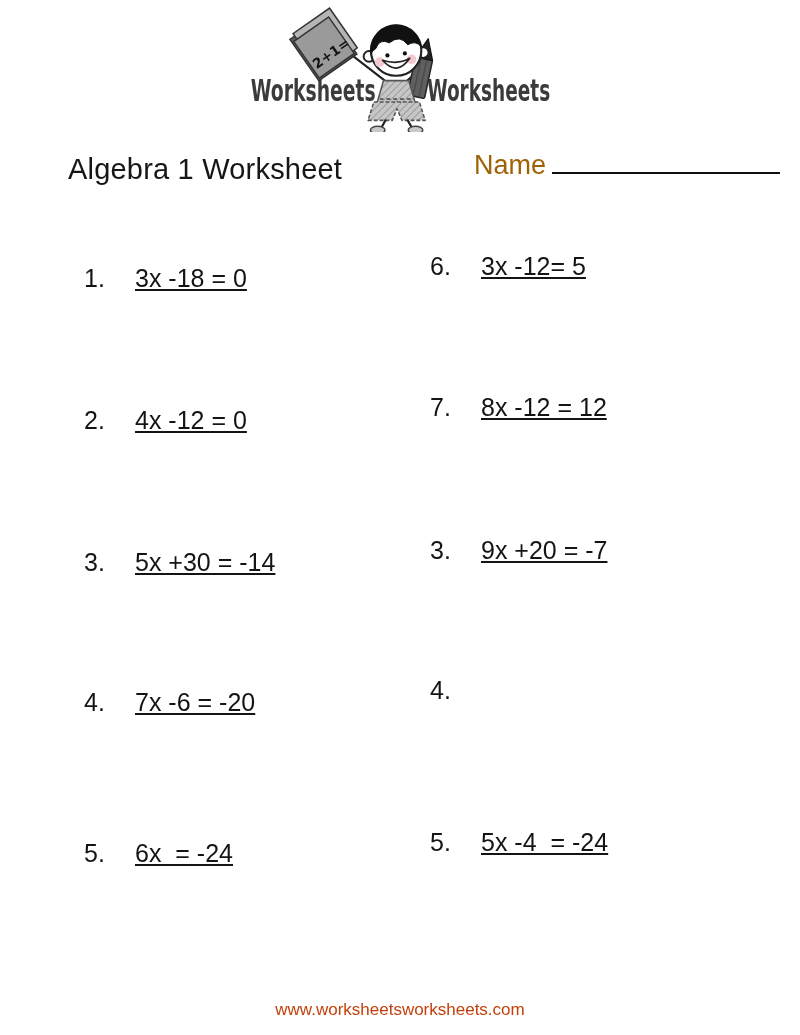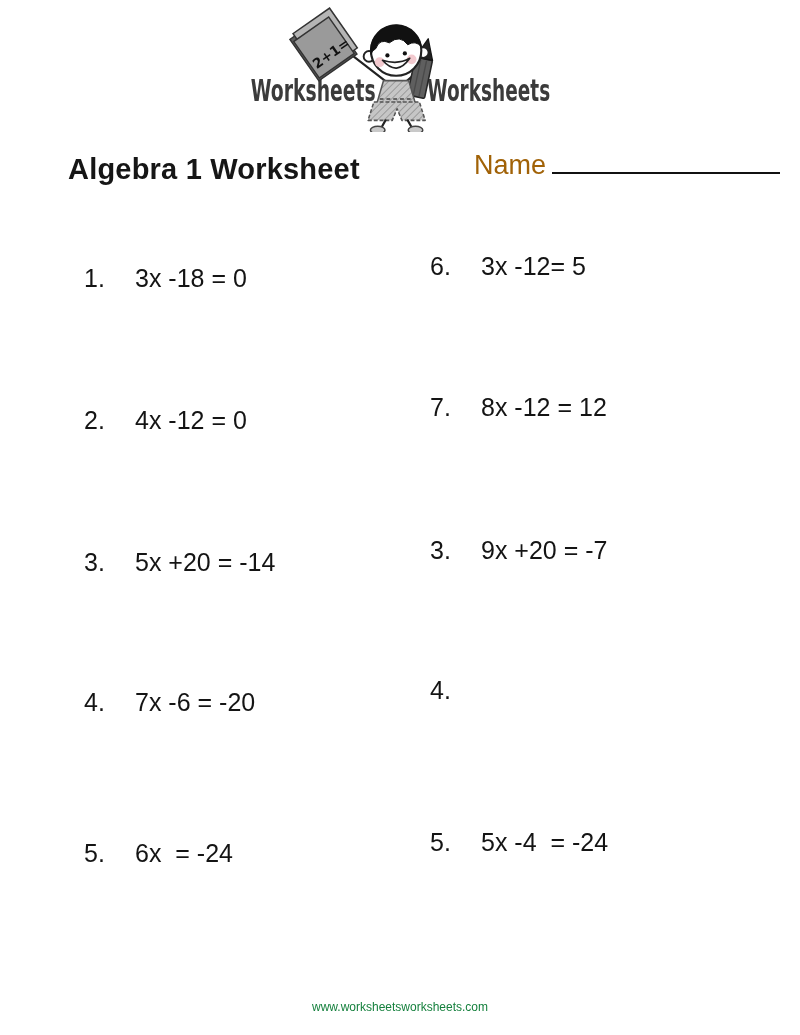--- a/index.html
+++ b/index.html
@@ -19,21 +19,21 @@
     left: 50%;
     transform: translateX(-50%);
     width: 322px;
     height: 126px;
   }
   .title {
     position: absolute;
     left: 68px;
     top: 153px;
     font-size: 29px;
-    font-weight: 700;
+    font-weight: 400;
     letter-spacing: 0.2px;
     color: #161616;
   }
   .name-area {
     position: absolute;
     left: 474px;
     top: 150px;
     font-size: 27px;
     color: #a16207;
     white-space: nowrap;
@@ -53,28 +53,28 @@
     color: #161616;
   }
   .prob {
     position: absolute;
     display: flex;
     font-size: 25px;
     color: #141414;
     white-space: pre;
   }
   .prob .num { width: 51px; }
-  .prob .eq  { white-space: pre; }
+  .prob .eq  { white-space: pre; text-decoration: underline; }
   .footer {
     position: absolute;
     left: 0; right: 0;
     top: 1000px;
     text-align: center;
-    font-size: 12px;
-    color: #15803d;
+    font-size: 17px;
+    color: #c2410c;
   }
 </style>
 </head>
 <body>
 
 <div class="page">
 
   <div class="logo-wrap">
     <svg width="322" height="126" viewBox="0 0 322 130">
       <defs>
@@ -145,21 +145,21 @@
   <div class="prob" style="left:84px; top:264px;">
     <span class="num">1.</span>
     <span class="eq">3x -18 = 0</span>
   </div>
   <div class="prob" style="left:84px; top:406px;">
     <span class="num">2.</span>
     <span class="eq">4x -12 = 0</span>
   </div>
   <div class="prob" style="left:84px; top:548px;">
     <span class="num">3.</span>
-    <span class="eq">5x +20 = -14</span>
+    <span class="eq">5x +30 = -14</span>
   </div>
   <div class="prob" style="left:84px; top:688px;">
     <span class="num">4.</span>
     <span class="eq">7x -6 = -20</span>
   </div>
   <div class="prob" style="left:84px; top:839px;">
     <span class="num">5.</span>
     <span class="eq">6x  = -24</span>
   </div>
 

